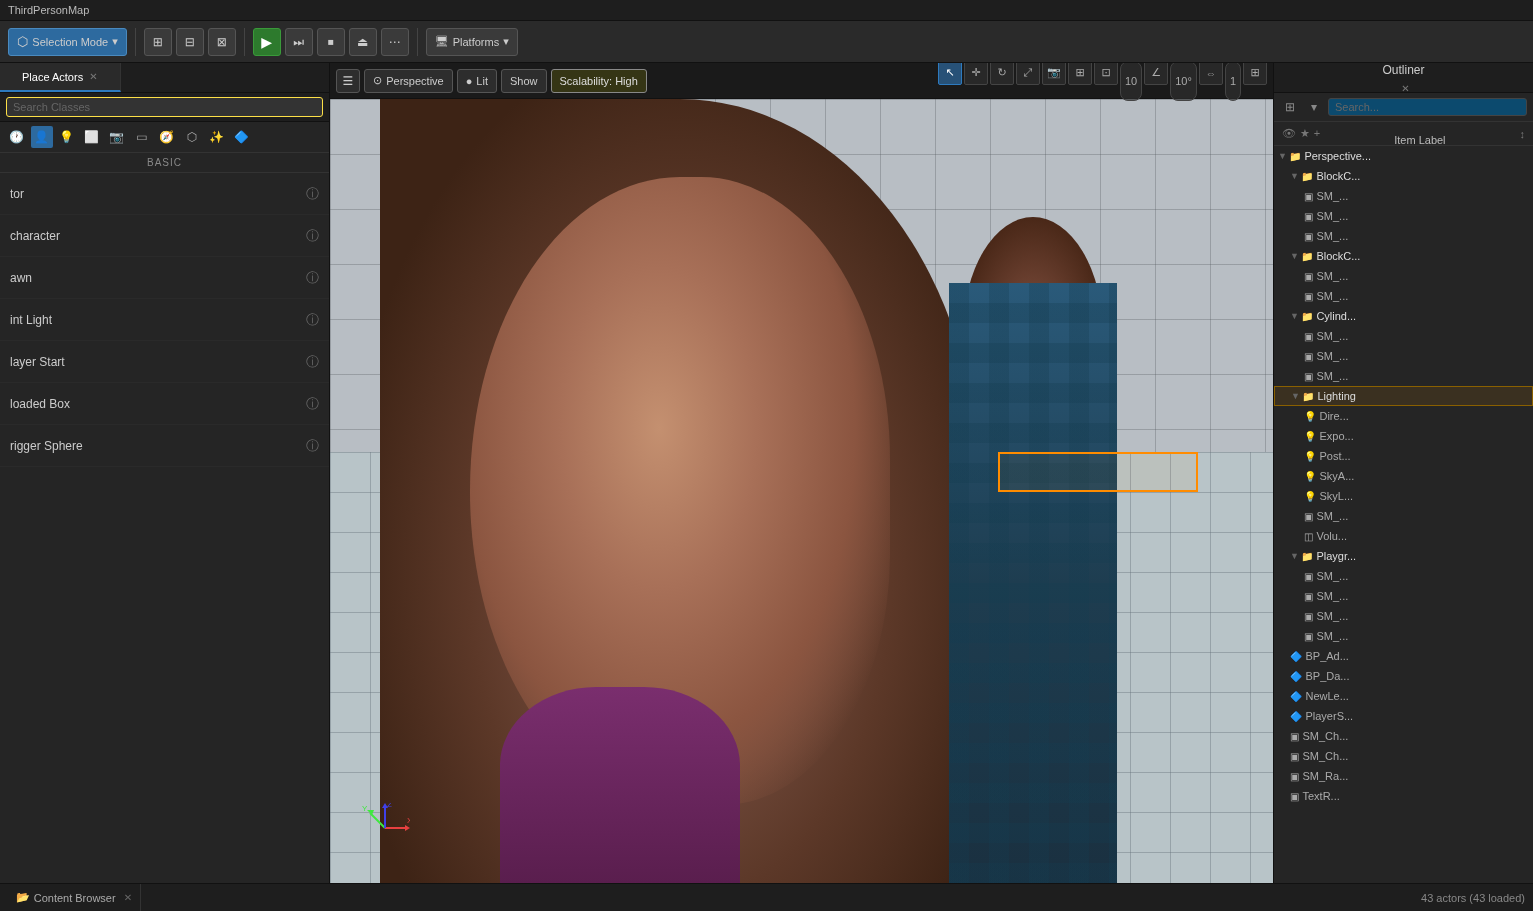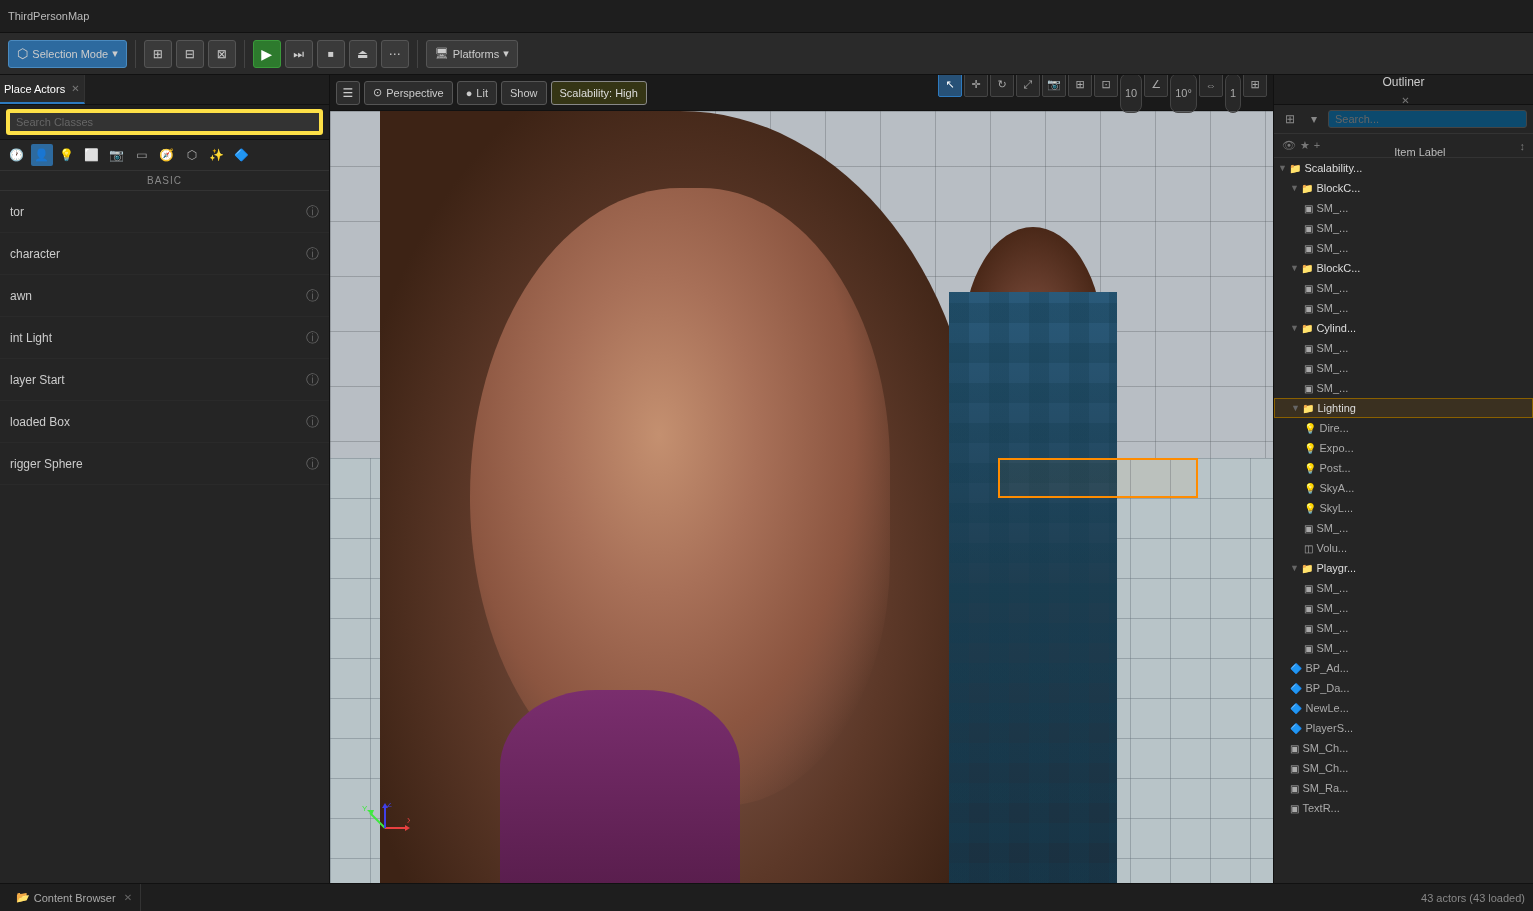--- a/index.html
+++ b/index.html
@@ -10,21 +10,21 @@
       font-family: 'Segoe UI', Arial, sans-serif;
       font-size: 12px;
       color: #ccc;
       overflow: hidden;
       display: flex;
       flex-direction: column;
     }
 
     
     .top-menubar {
-      height: 33px;
+      height: 21px;
       background: #1e1e1e;
       display: flex;
       align-items: center;
       padding: 0 8px;
       gap: 12px;
       border-bottom: 1px solid #111;
       font-size: 11px;
       color: #bbb;
       flex-shrink: 0;
     }
@@ -105,21 +105,21 @@
       flex-shrink: 0;
     }
     .panel-tab-bar {
       display: flex;
       background: #1e1e1e;
       height: 30px;
       align-items: center;
       border-bottom: 1px solid #111;
     }
     .panel-tab {
-      padding: 0 4px;
+      padding: 0 22px;
       height: 100%;
       display: flex;
       align-items: center;
       font-size: 11px;
       color: #aaa;
       cursor: pointer;
       border-right: 1px solid #333;
     }
     .panel-tab.active {
       background: #2a2a2a;
@@ -132,21 +132,21 @@
       font-size: 10px;
     }
     .search-bar {
       padding: 4px 6px;
       background: #1e1e1e;
       border-bottom: 1px solid #111;
     }
     .search-bar input {
       width: 100%;
       background: #333;
-      border: 4px solid #fde047;
+      border: 1px solid #fde047;
       border-radius: 3px;
       color: #ccc;
       padding: 3px 6px;
       font-size: 11px;
       outline: none;
     }
     .search-bar input::placeholder { color: #666; }
 
     .icon-toolbar {
       display: flex;
@@ -772,21 +772,21 @@
       </div>
       <span style="font-size:11px;color:#bbb;margin-top:12px;">Item Label</span>
       <span class="out-icon">↕</span>
     </div>
 
     <div class="outliner-tree">
 
       <div class="tree-item folder">
         <span class="tree-arrow">▼</span>
         <span class="tree-icon">📁</span>
-        <span class="tree-label">Scalability...</span>
+        <span class="tree-label">Perspective...</span>
       </div>
       <div class="tree-item folder" style="padding-left:16px;">
         <span class="tree-arrow">▼</span>
         <span class="tree-icon">📁</span>
         <span class="tree-label">BlockC...</span>
       </div>
       <div class="tree-item child" style="padding-left:30px;">
         <span class="tree-icon">▣</span>
         <span class="tree-label">SM_...</span>
       </div>

